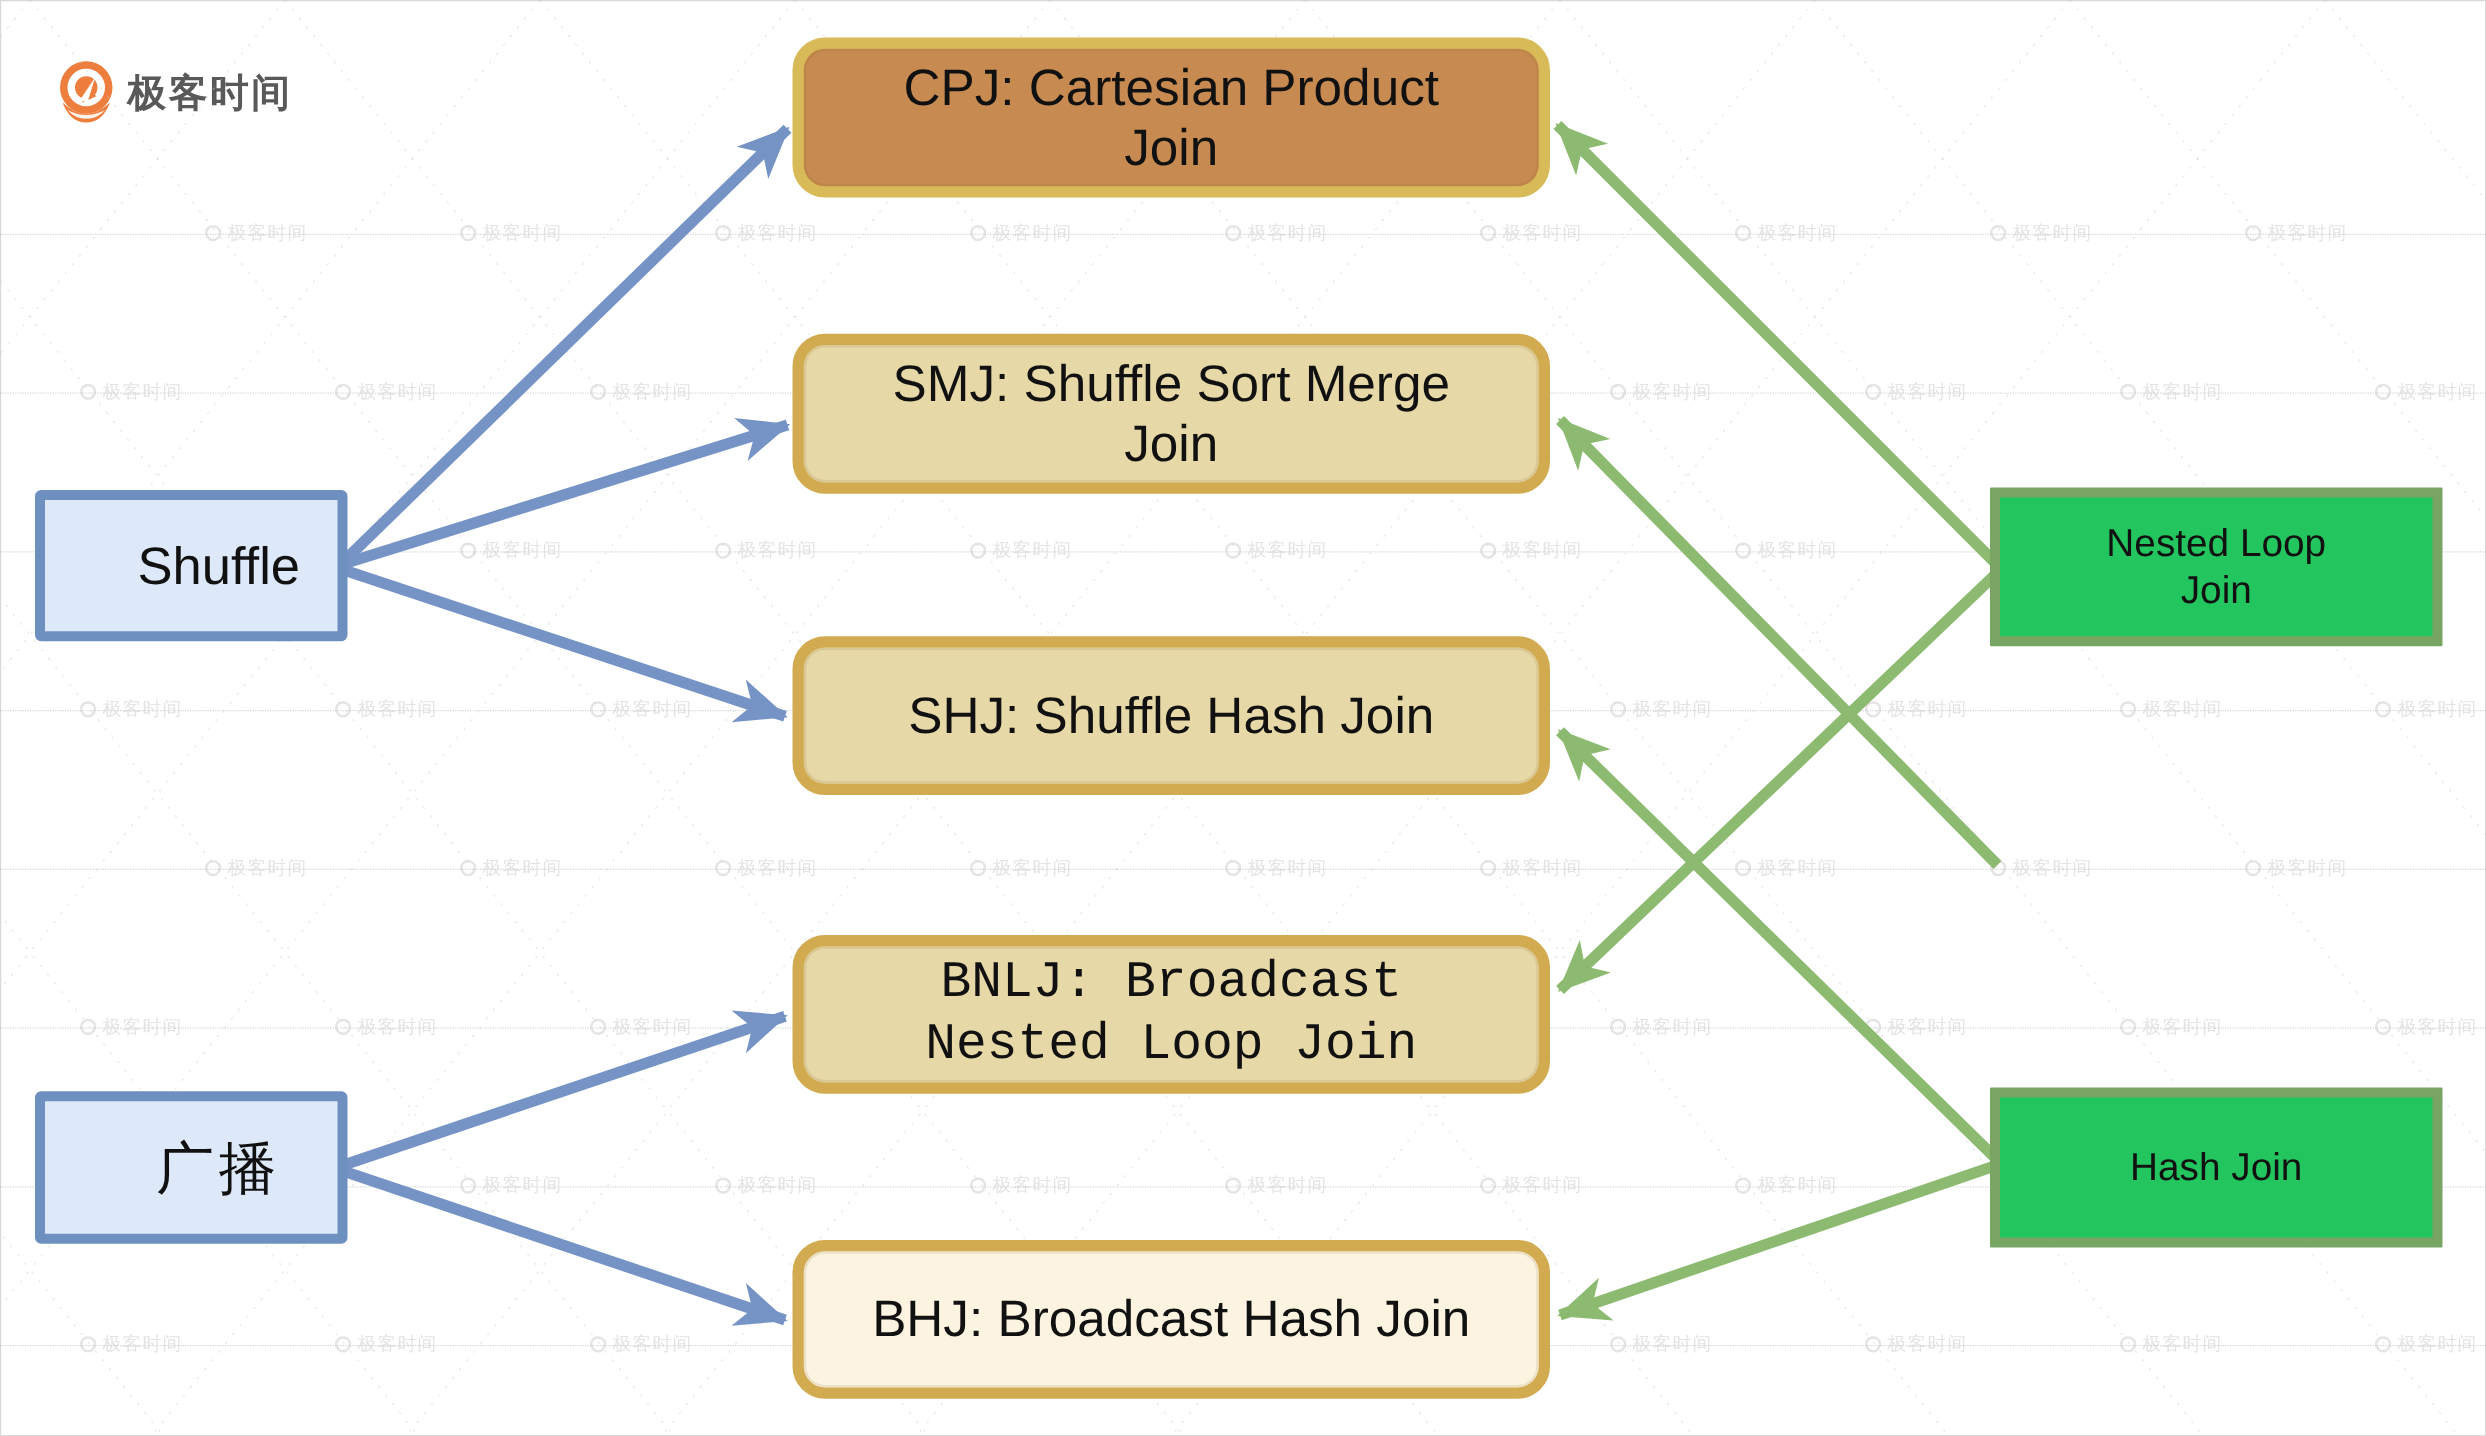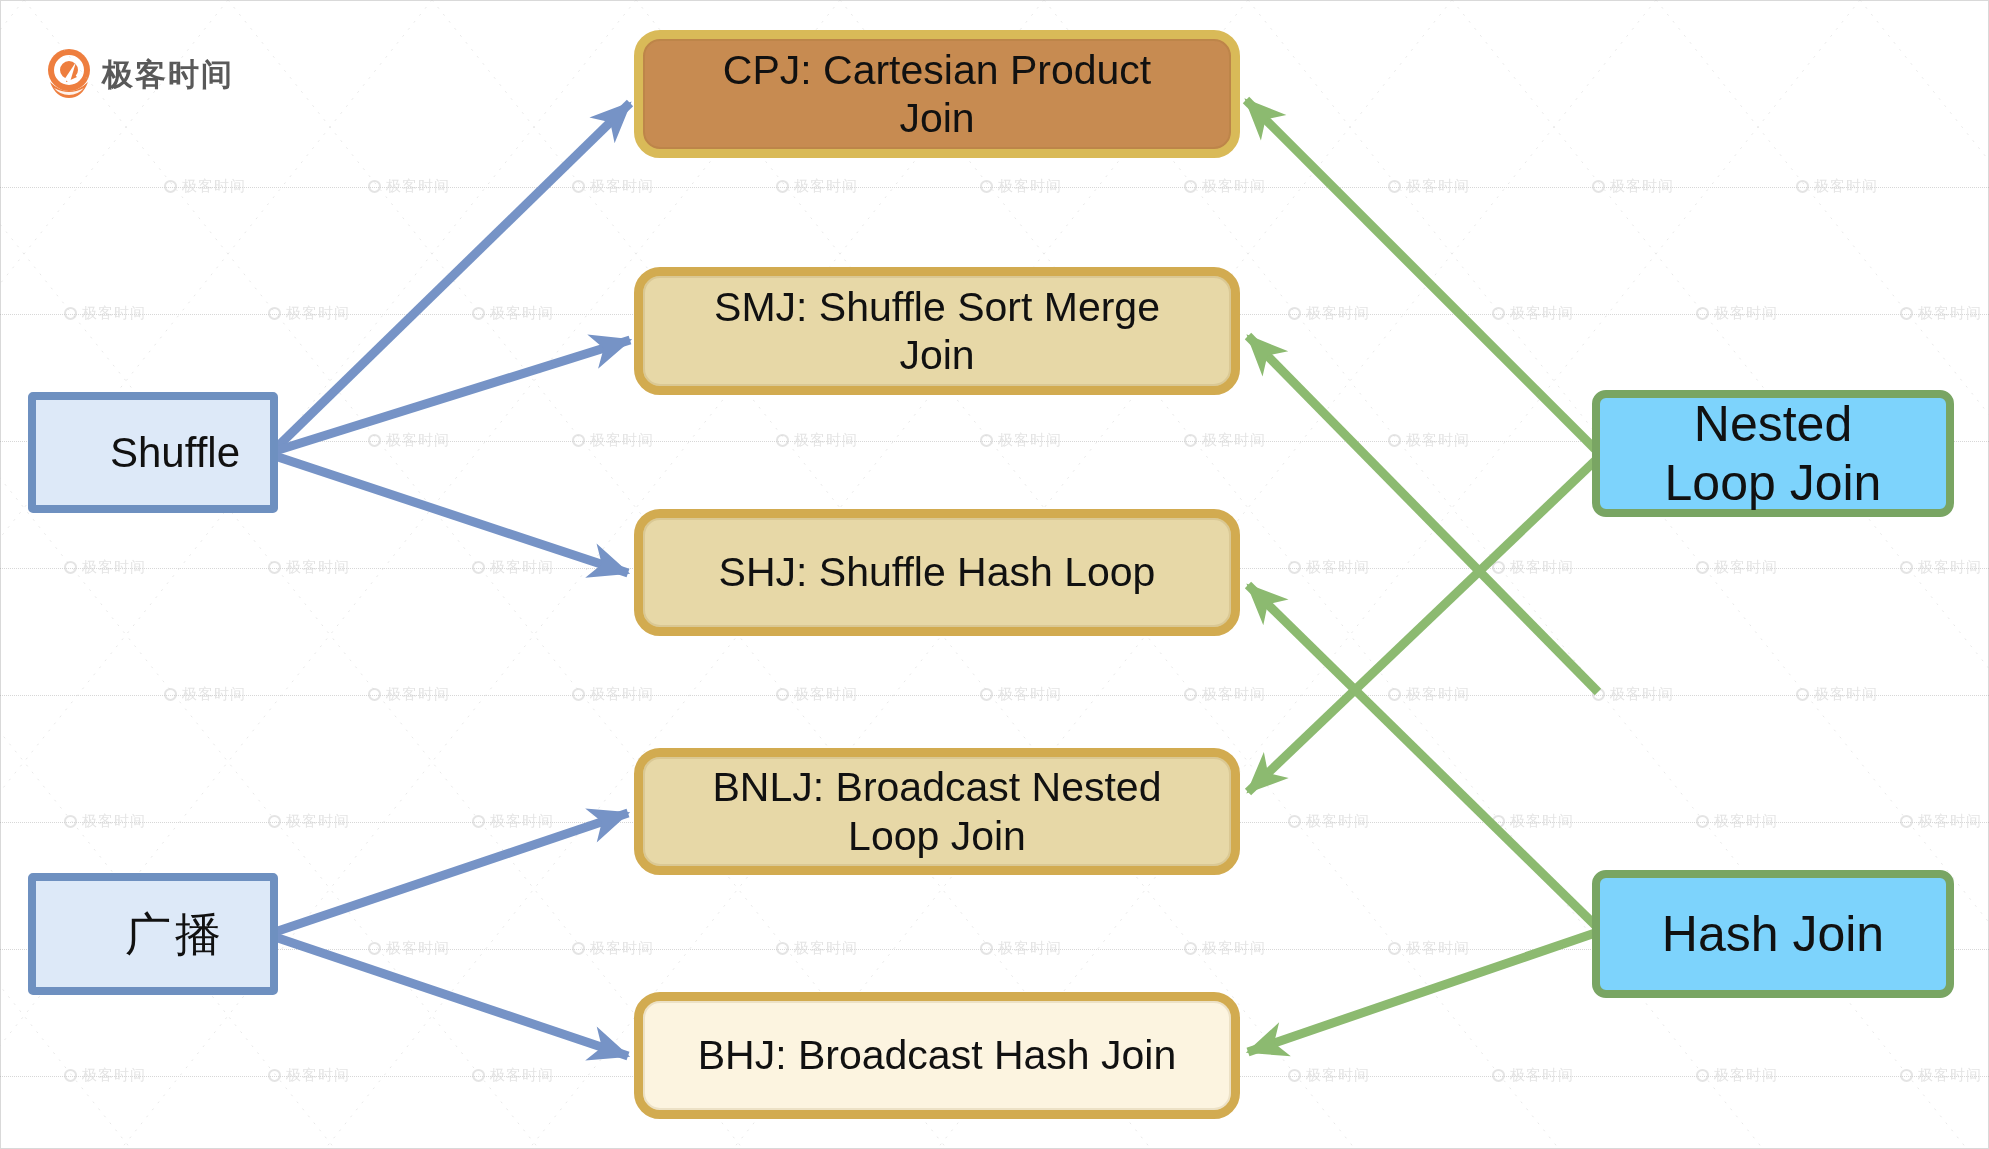--- a/index.html
+++ b/index.html
@@ -18,33 +18,33 @@
   .wm-row{position:absolute;left:0;width:100%;border-top:1px dotted rgba(150,150,150,.38);}
   
   #edges{position:absolute;left:0;top:0;z-index:1;}
   .edge-blue{stroke:#7693c6;stroke-width:9;}
   .edge-green{stroke:#8cba70;stroke-width:9;}
   .lattice{stroke:#cccccc;stroke-width:1;stroke-dasharray:2 7;opacity:.45;}
   
   .node{position:absolute;z-index:2;display:flex;align-items:center;justify-content:center;
         text-align:center;color:#111;box-sizing:border-box;line-height:1.18;padding-left:44px;}
   .node-left{border:8px solid #6e90c0;background:#dde9f8;border-radius:5px;font-size:42px;}
-  .node-right{border:8px solid #79a563;background:#7dd3fc;border-radius:14px;font-size:50px;}
+  .node-right{border:8px solid #79a563;background:#22c55e;border-radius:1px;font-size:31px;}
   .node-mid{border:9px solid #d2ab50;border-radius:26px;font-size:41px;background:#e7d8a7;
             box-shadow:inset 0 0 0 2px rgba(120,90,20,.12);}
   .fill-orange{background:#c78b51;border-color:#d9ba58;}
   .fill-tan{background:#e7d8a7;}
   .fill-cream{background:#fcf4e0;}
 
   .n-shuffle  {left:28px;  top:392px; width:250px; height:121px;}
   .n-broadcast{left:28px;  top:873px; width:250px; height:122px;font-size:46px;letter-spacing:4px;}
   .n-cpj {left:634px; top:30px;  width:606px; height:128px; padding:0 40px;}
   .n-smj {left:634px; top:267px; width:606px; height:128px; padding:16px 40px;}
   .n-shj {left:634px; top:509px; width:606px; height:127px; padding:0 40px;}
-  .n-bnlj{left:634px; top:748px; width:606px; height:127px; padding:0 40px;}
+  .n-bnlj{left:634px; top:748px; width:606px; height:127px; padding:0 40px;font-family:Liberation Mono, monospace;}
   .n-bhj {left:634px; top:992px; width:606px; height:127px; padding:0 30px;}
   .n-nlj {left:1592px;top:390px; width:362px; height:127px; padding:0 58px;}
   .n-smjr{left:1592px;top:630px; width:362px; height:128px; padding:0 2px;}
   .n-hj  {left:1592px;top:870px; width:362px; height:128px; padding:0 10px;}
 </style>
 </head>
 <body>
 
 <div id="canvas">
 
@@ -430,20 +430,20 @@
       <path d="M8 40 Q23 48 38 40 Q32 47 23 47 Q14 47 8 40 Z" fill="#ffffff" opacity="0.9"></path>
     </svg>
     <span class="logo-text">极客时间</span>
   </div>
 
   <div class="node node-left n-shuffle">Shuffle</div>
   <div class="node node-left n-broadcast">广播</div>
 
   <div class="node node-mid fill-orange n-cpj">CPJ: Cartesian Product Join</div>
   <div class="node node-mid fill-tan n-smj">SMJ: Shuffle Sort Merge Join</div>
-  <div class="node node-mid fill-tan n-shj">SHJ: Shuffle Hash Loop</div>
+  <div class="node node-mid fill-tan n-shj">SHJ: Shuffle Hash Join</div>
   <div class="node node-mid fill-tan n-bnlj">BNLJ: Broadcast Nested Loop Join</div>
   <div class="node node-mid fill-cream n-bhj">BHJ: Broadcast Hash Join</div>
 
   <div class="node node-right n-nlj">Nested Loop Join</div>
   <div class="node node-right n-hj">Hash Join</div>
 
 </div>
 
 </body></html>

